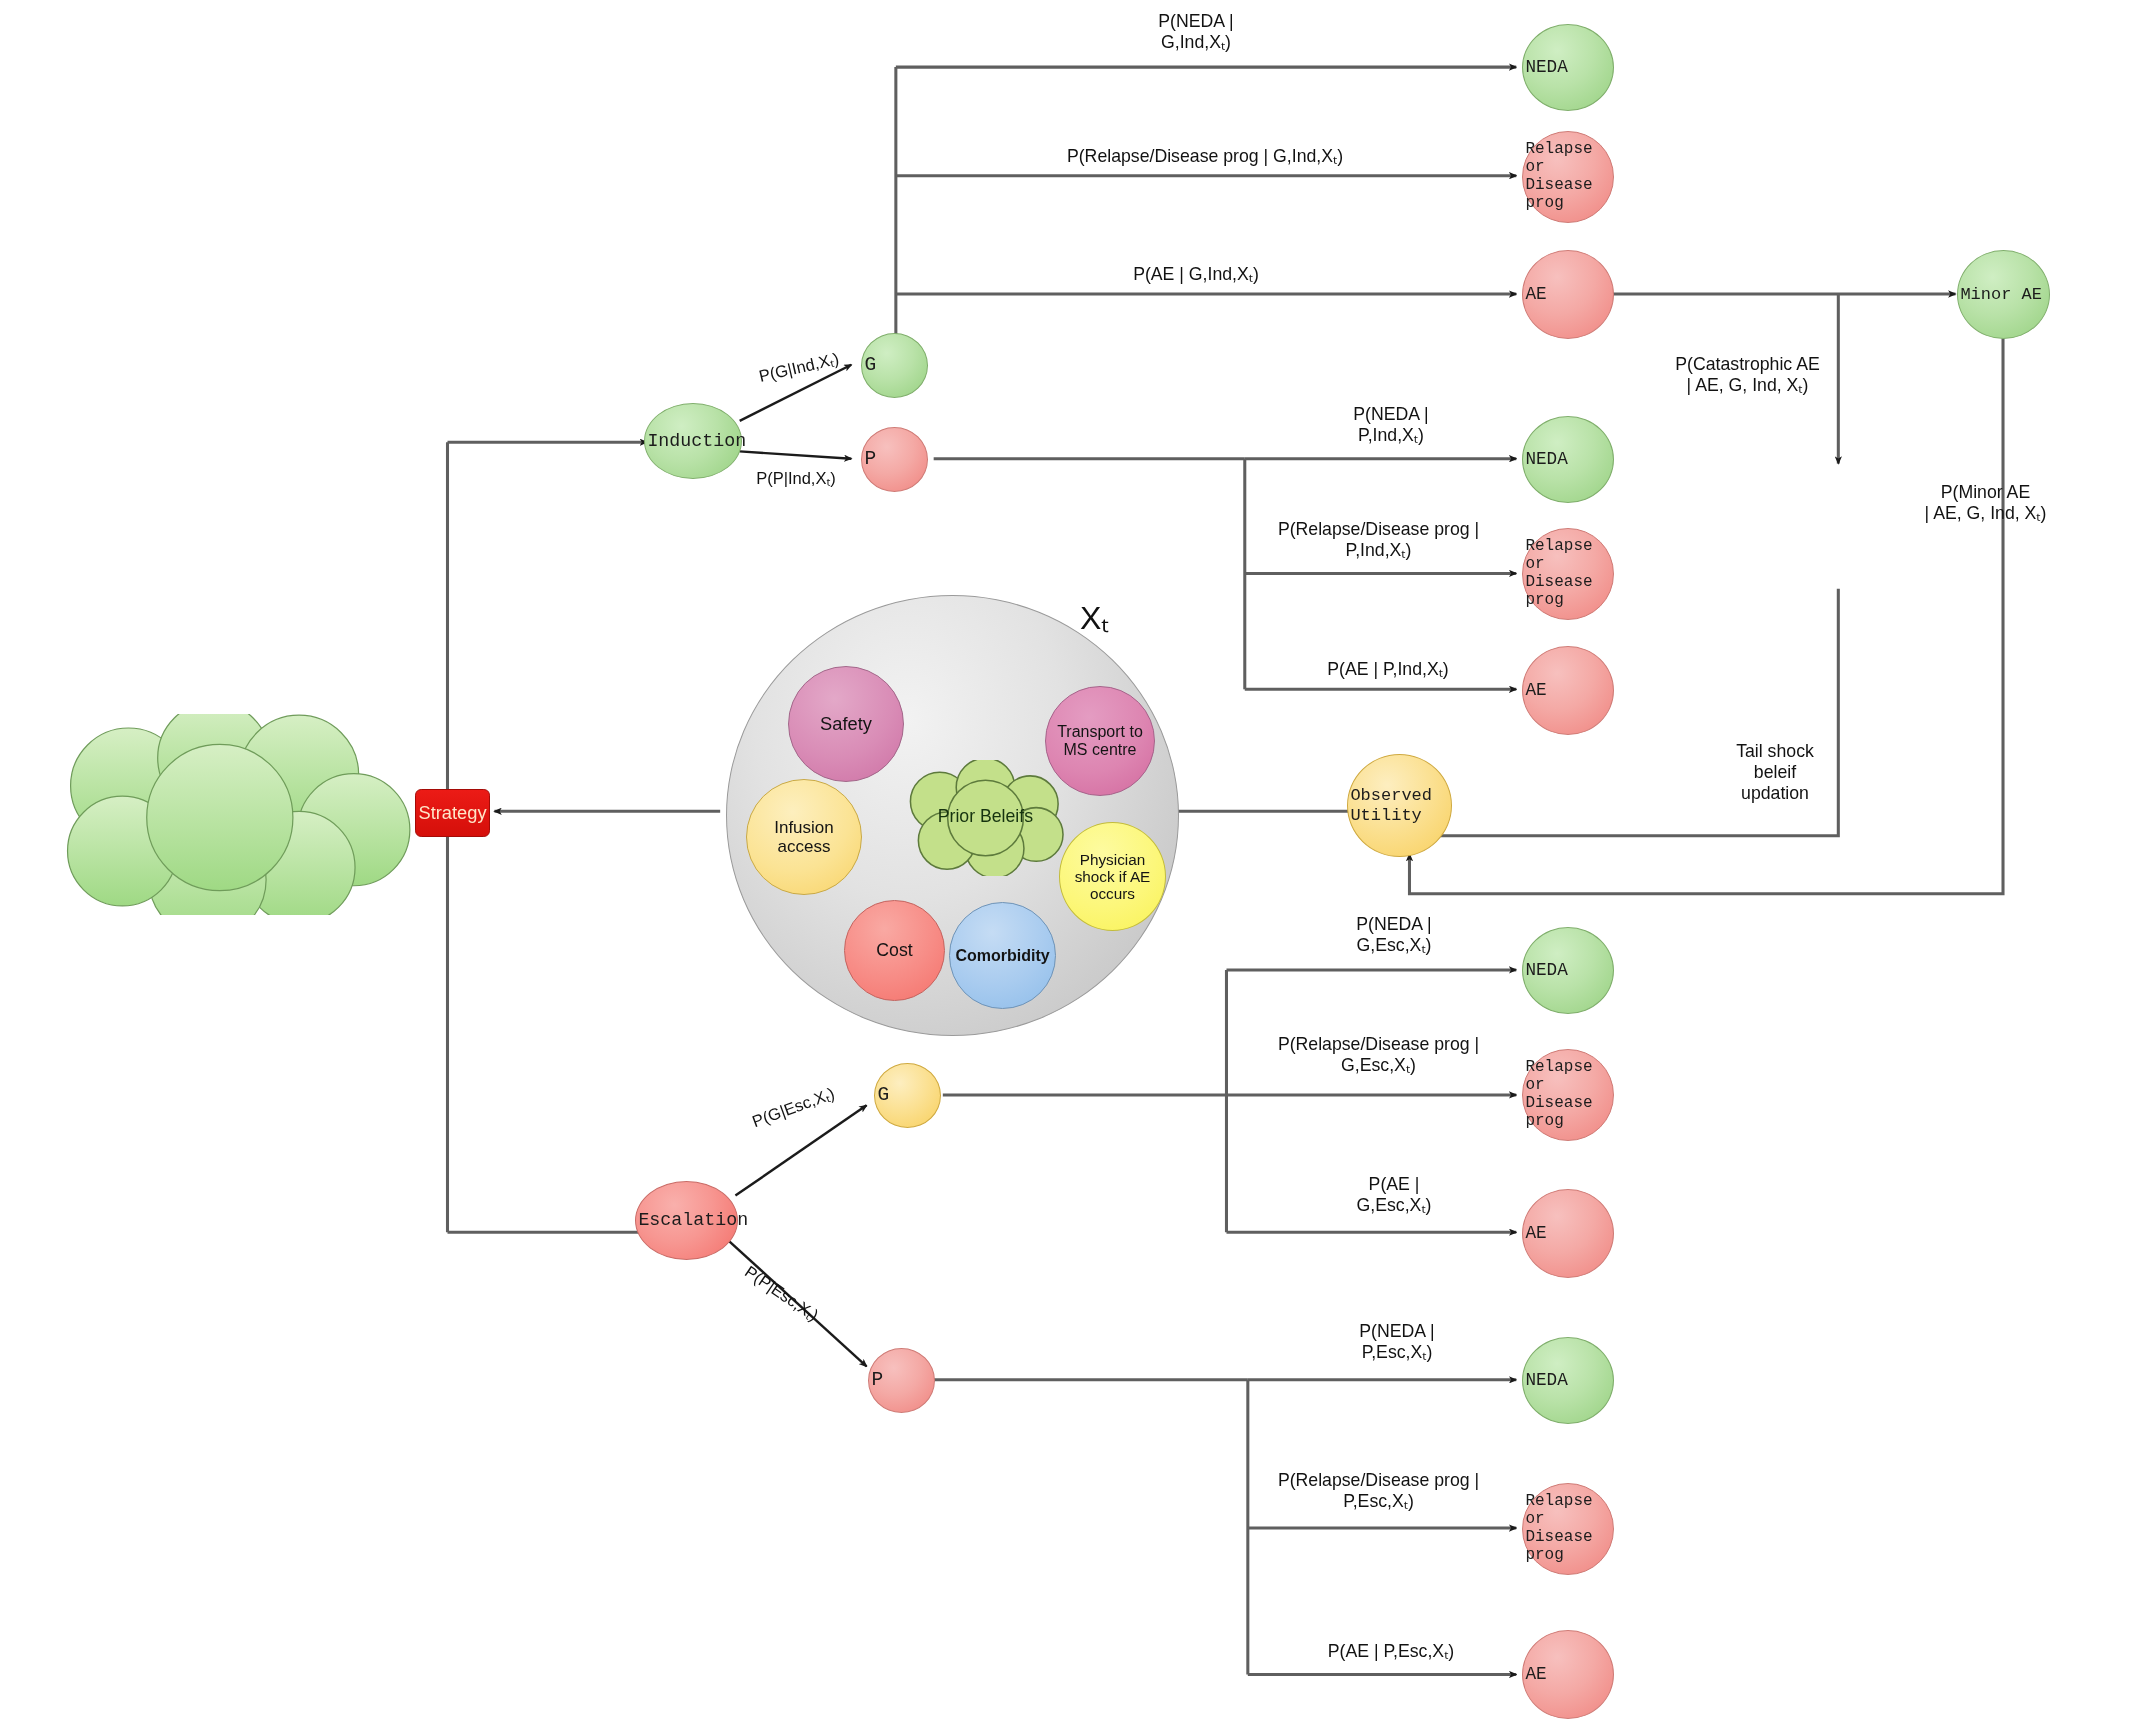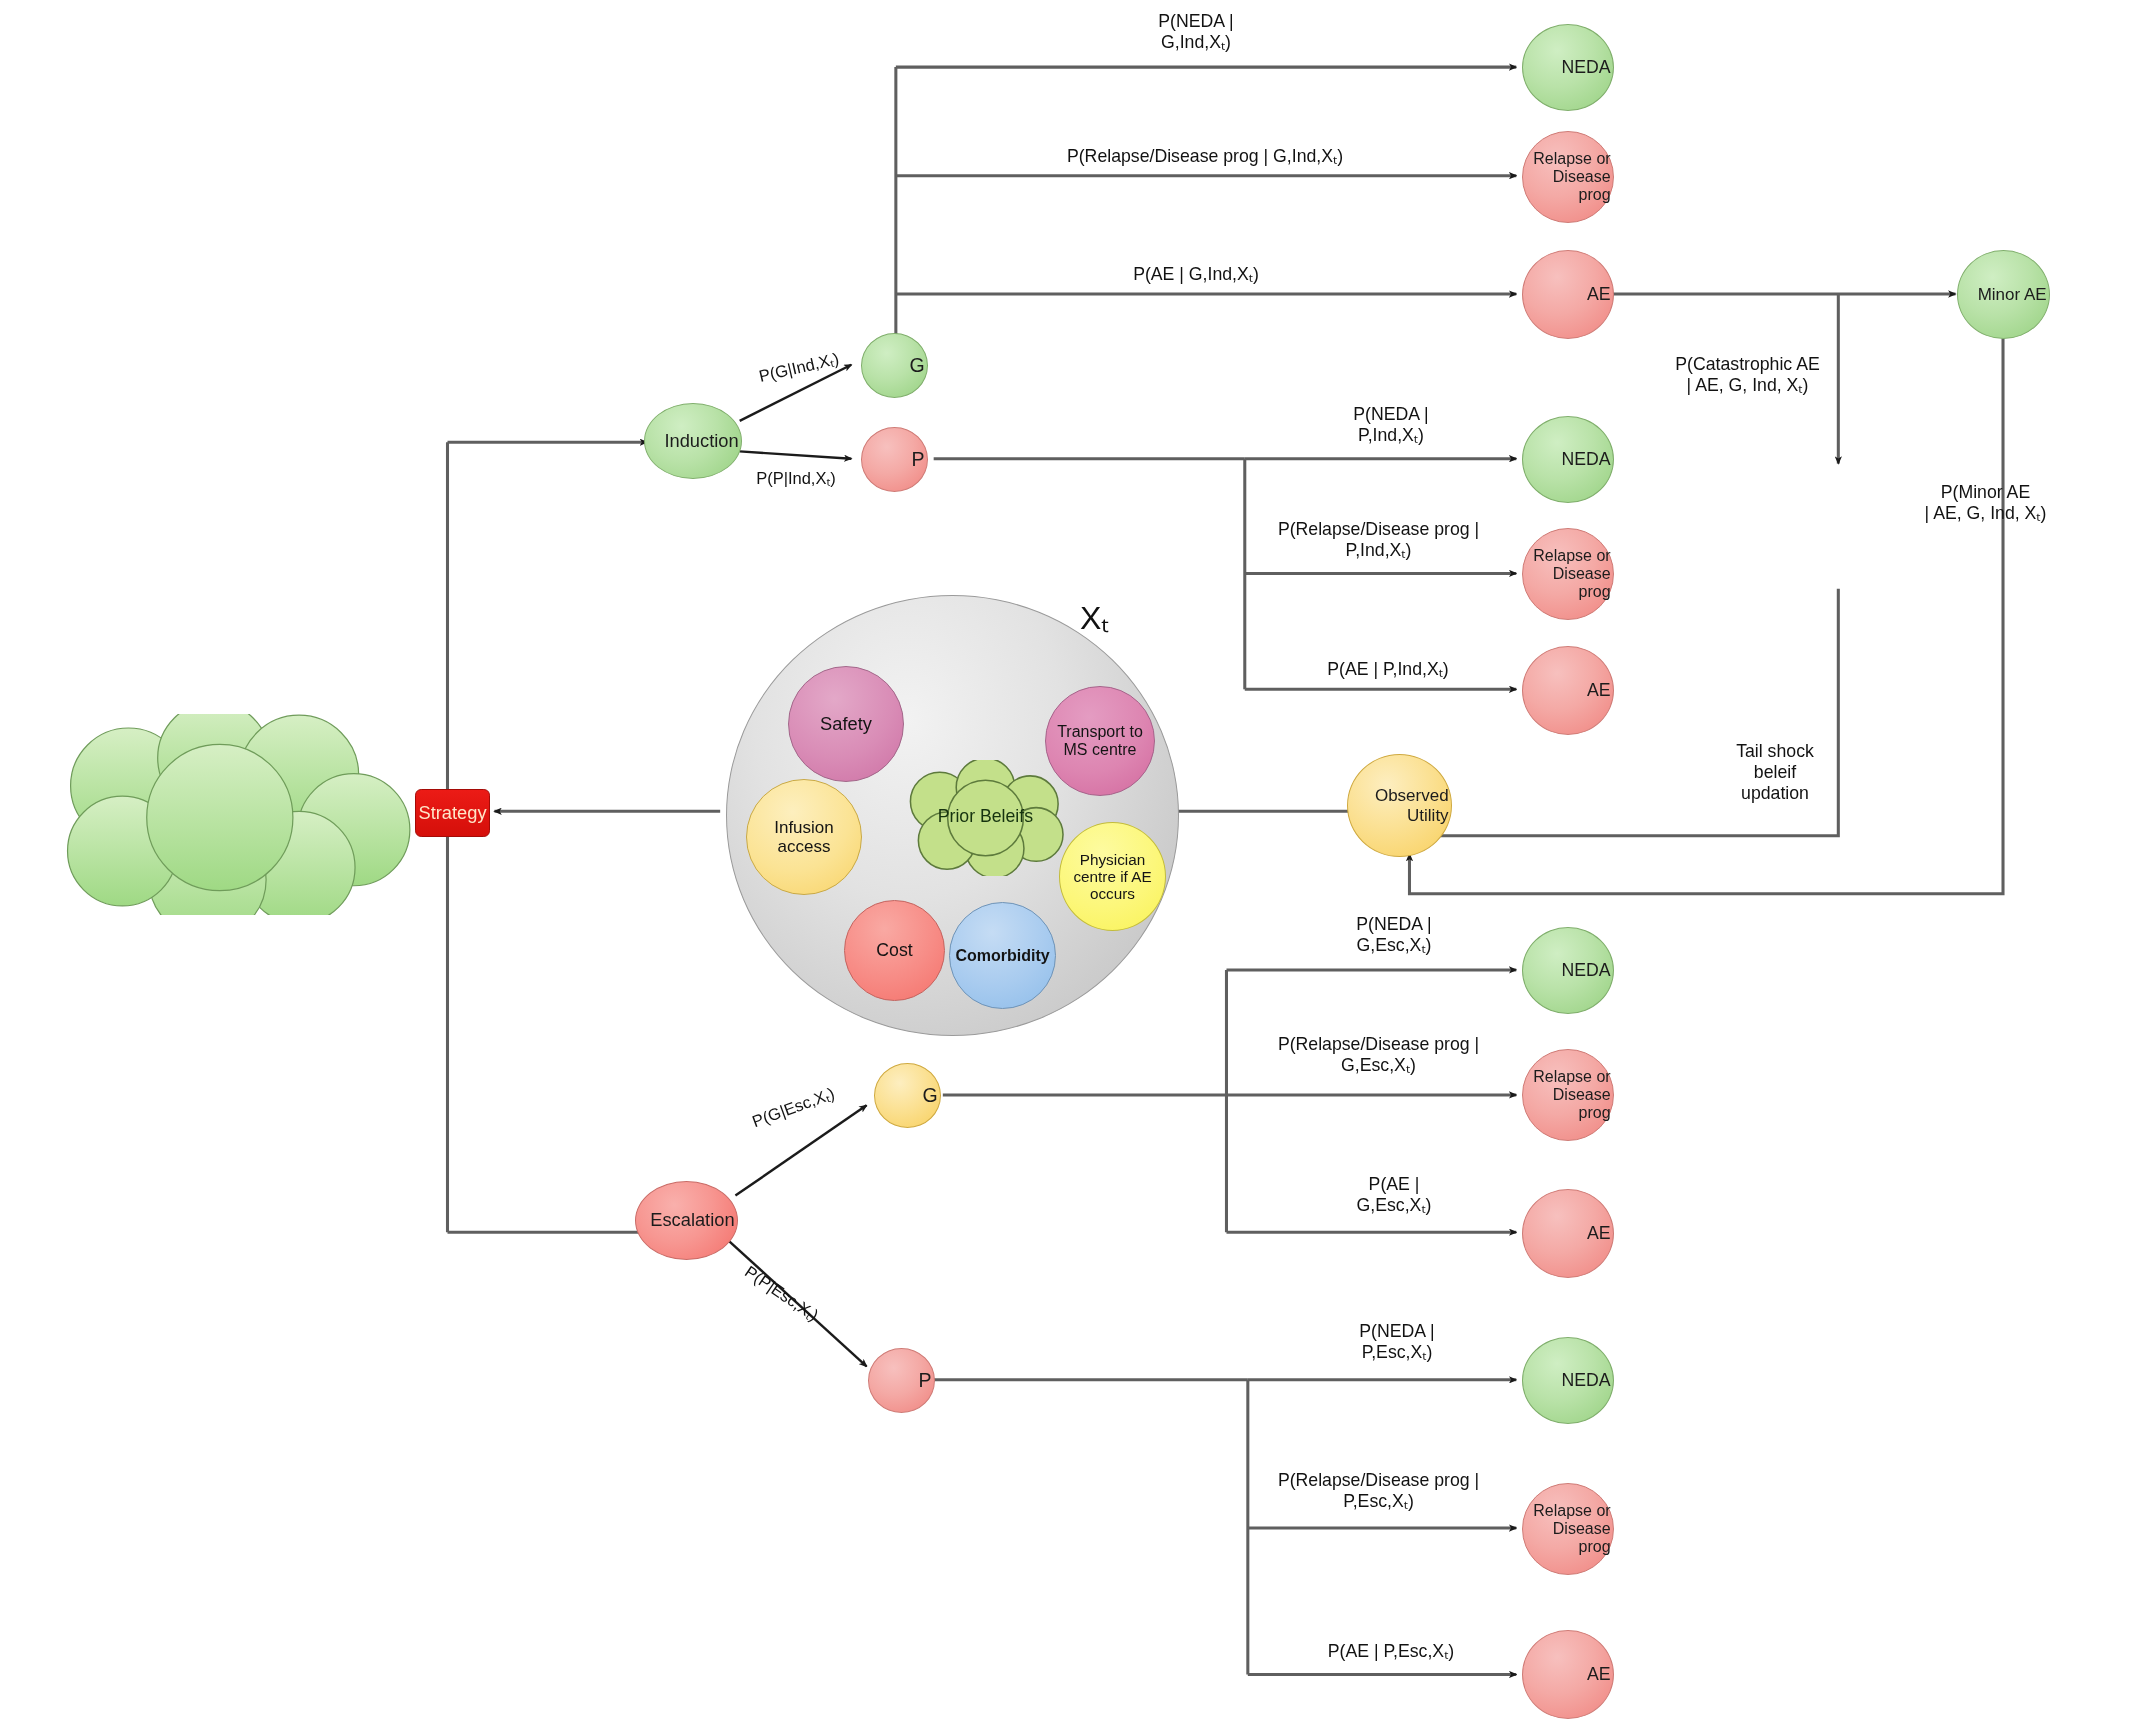--- a/index.html
+++ b/index.html
@@ -1,21 +1,21 @@
 <!DOCTYPE html>
 <html style="font-size:9.8px"><head>
 <meta charset="utf-8">
 <style>
   html,body{margin:0;padding:0;background:#fff;}
   body{font-family:"Liberation Sans", sans-serif;}
   #stage{position:relative;width:2151px;height:1719px;background:#fff;overflow:hidden;}
   svg#wires{position:absolute;left:0;top:0;width:2151px;height:1719px;pointer-events:none;}
-  .node{position:absolute;display:flex;align-items:center;justify-content:center;text-align:right;
+  .node{position:absolute;display:flex;align-items:center;justify-content:center;text-align:left;
         border-radius:50%;box-sizing:border-box;color:#1c1c1c;line-height:1.12;
-        font-family:Liberation Sans, sans-serif;}
+        font-family:Liberation Mono, monospace;}
   .nlabel{display:block;width:100%;padding:0 2.4px;box-sizing:border-box;}
   .green{background:radial-gradient(circle at 38% 30%, #cfeec3 0%, #b9e2a8 45%, #96d07f 100%);border:0.6px solid #7fae6b;}
   .red{background:radial-gradient(circle at 38% 30%, #f7c0be 0%, #f4a9a5 45%, #f0837e 100%);border:0.6px solid #cf7b76;}
   .redbright{background:radial-gradient(circle at 38% 30%, #f9b0ac 0%, #f79792 45%, #f4706a 100%);border:0.6px solid #c96b66;}
   .yellow{background:radial-gradient(circle at 38% 30%, #fdeec0 0%, #fbe194 45%, #f8cf5c 100%);border:0.6px solid #cfa93f;}
   .edge-label{position:absolute;text-align:center;color:#121212;line-height:1.18;
               font-family:"Liberation Sans", sans-serif;white-space:pre-line;}
   .xt-halo{position:absolute;border-radius:50%;
            background:radial-gradient(ellipse at 40% 28%, #f2f2f2 0%, #e2e2e2 40%, #bdbdbd 100%);
            border:0.6px solid #9a9a9a;}
@@ -194,21 +194,21 @@
   <div class="bub b-safety" style="left:788px;top:666px;width:116px;height:116px;font-size:18.3px;">
     <span class="nlabel">Safety</span>
   </div>
   <div class="bub b-transport" style="left:1045px;top:686px;width:110px;height:110px;font-size:16px;">
     <span class="nlabel">Transport to MS centre</span>
   </div>
   <div class="bub b-infusion" style="left:746px;top:779px;width:116px;height:116px;font-size:17px;">
     <span class="nlabel">Infusion access</span>
   </div>
   <div class="bub b-physician" style="left:1059px;top:822px;width:107px;height:109px;font-size:15.3px;">
-    <span class="nlabel">Physician centre if AE occurs</span>
+    <span class="nlabel">Physician shock if AE occurs</span>
   </div>
   <div class="bub b-cost" style="left:844px;top:900px;width:101px;height:101px;font-size:17.7px;">
     <span class="nlabel">Cost</span>
   </div>
   <div class="bub b-comorbidity" style="left:949px;top:902px;width:107px;height:107px;font-size:16px;">
     <span class="nlabel">Comorbidity</span>
   </div>
 
   <div class="cloud" style="left:897px;top:760px;width:177px;height:116px;">
     <svg width="177" height="116" viewBox="0 0 290 190">

